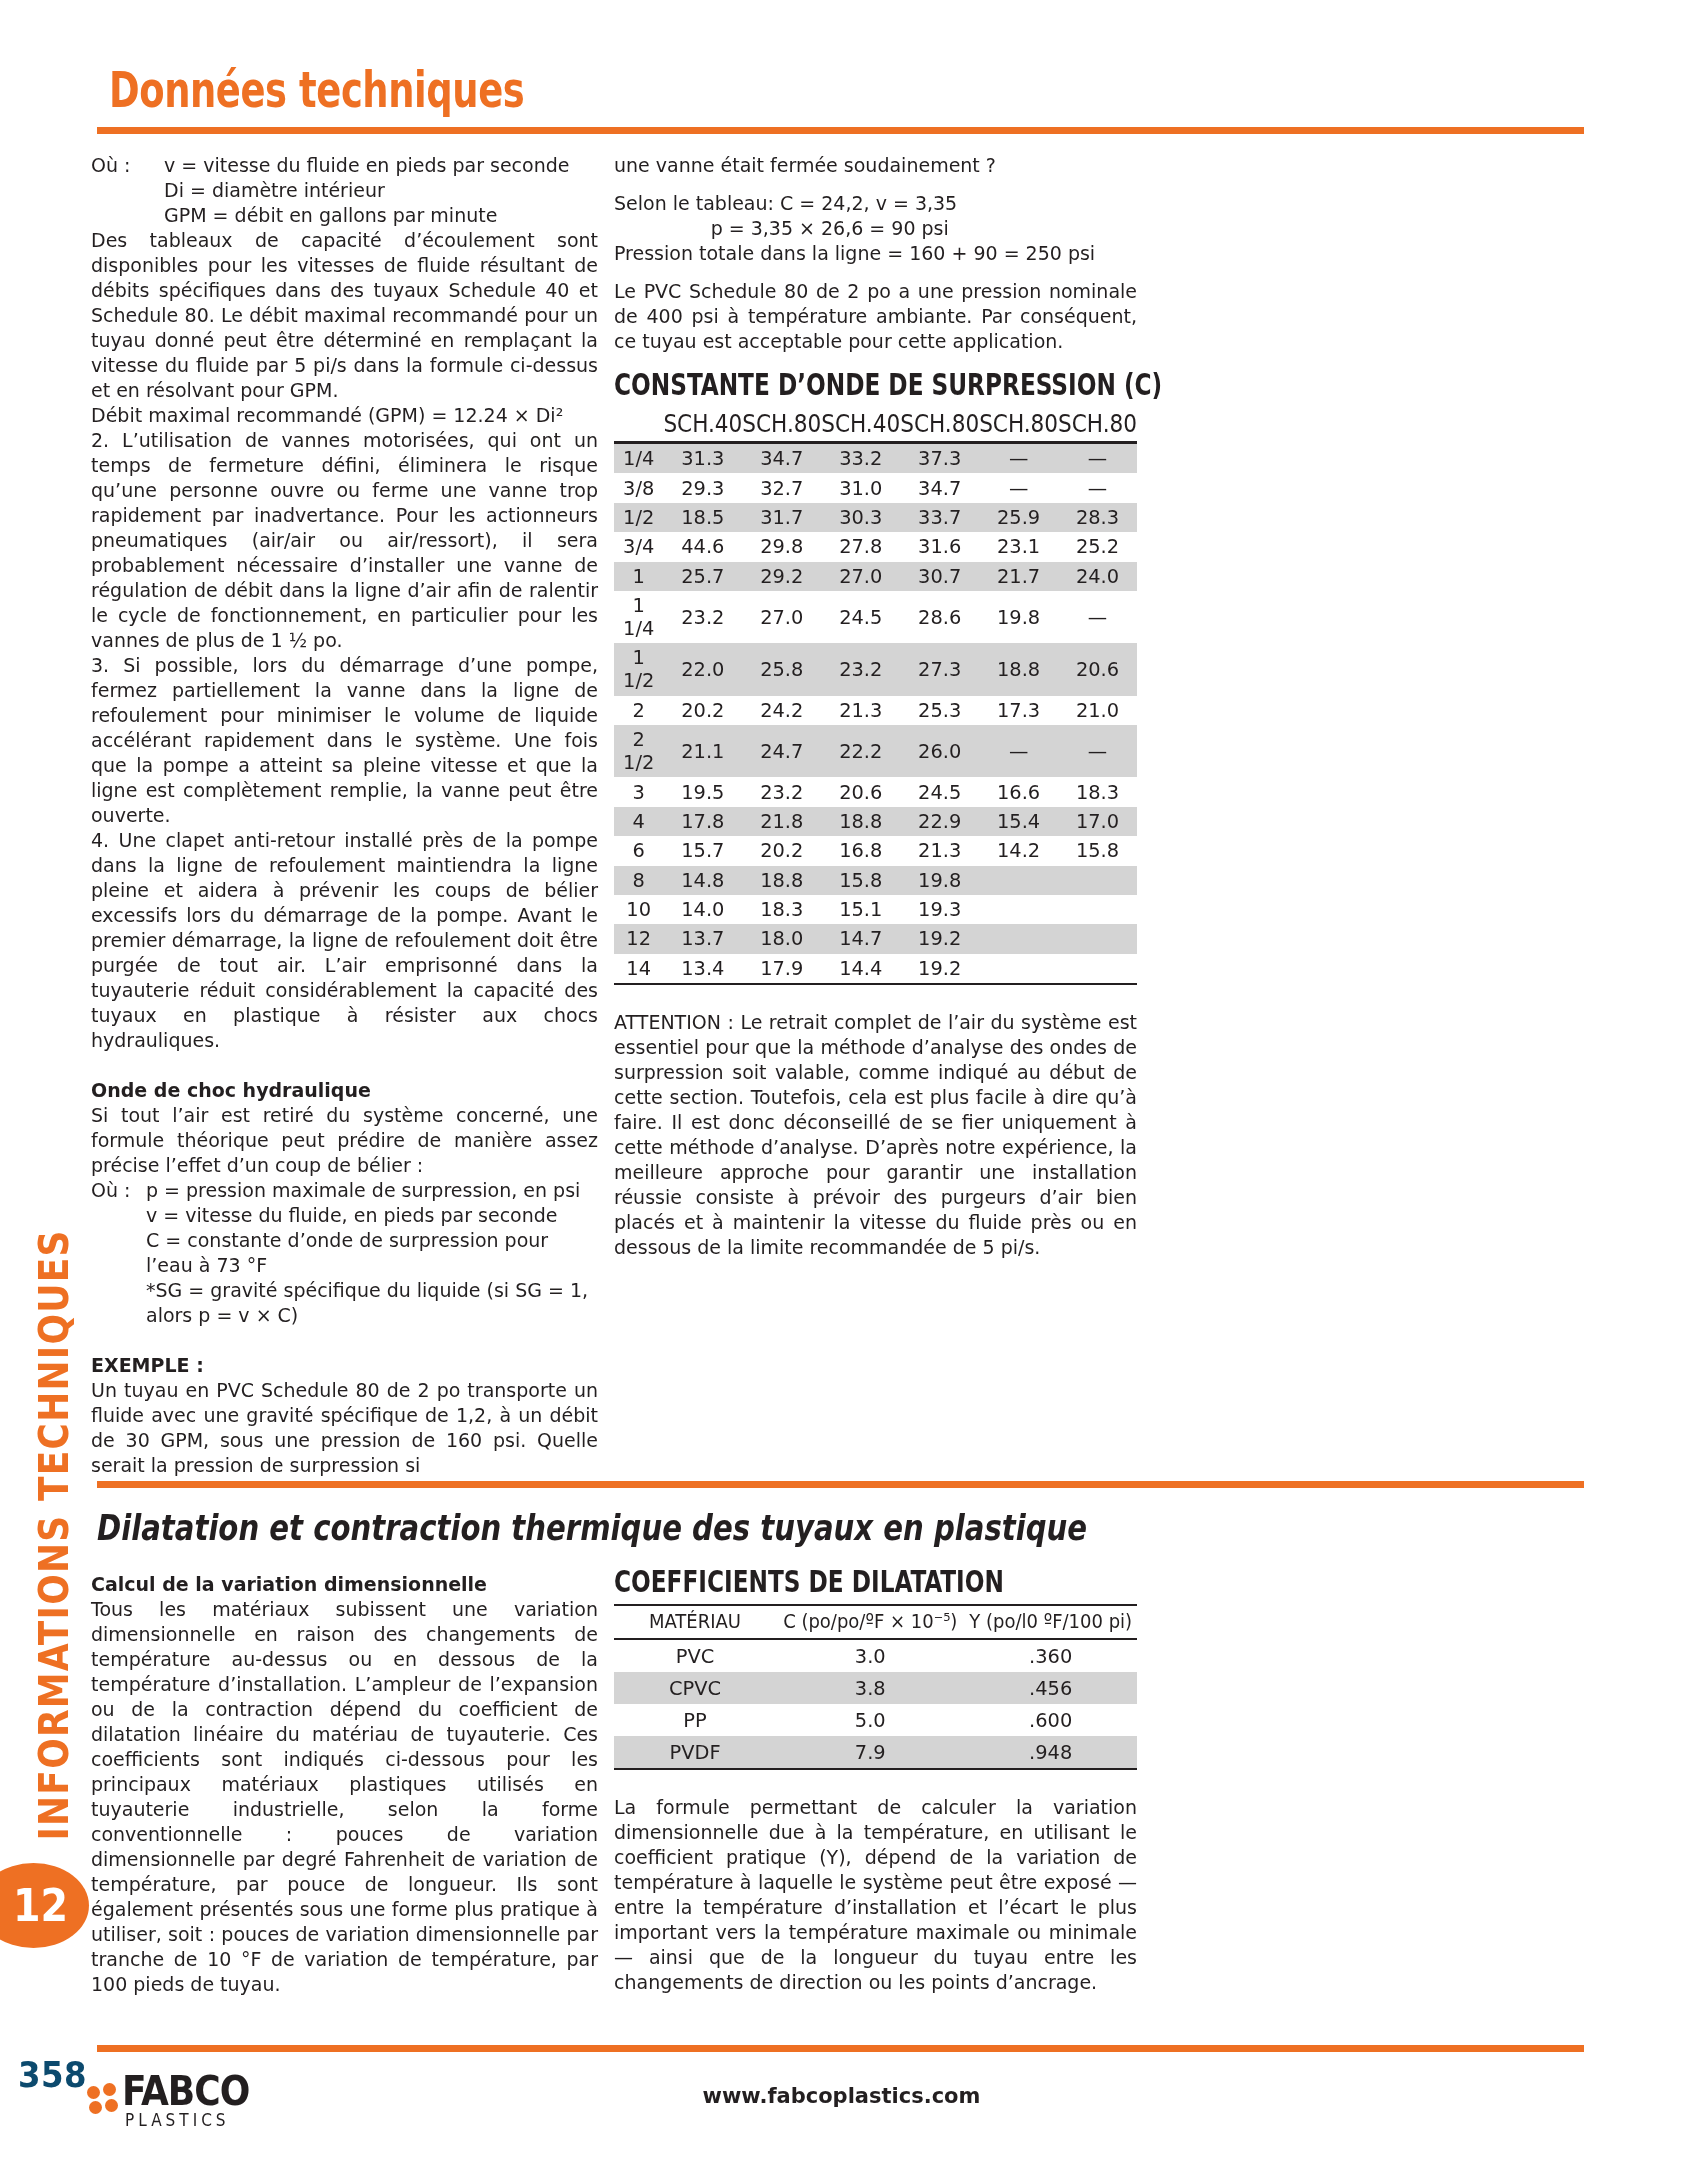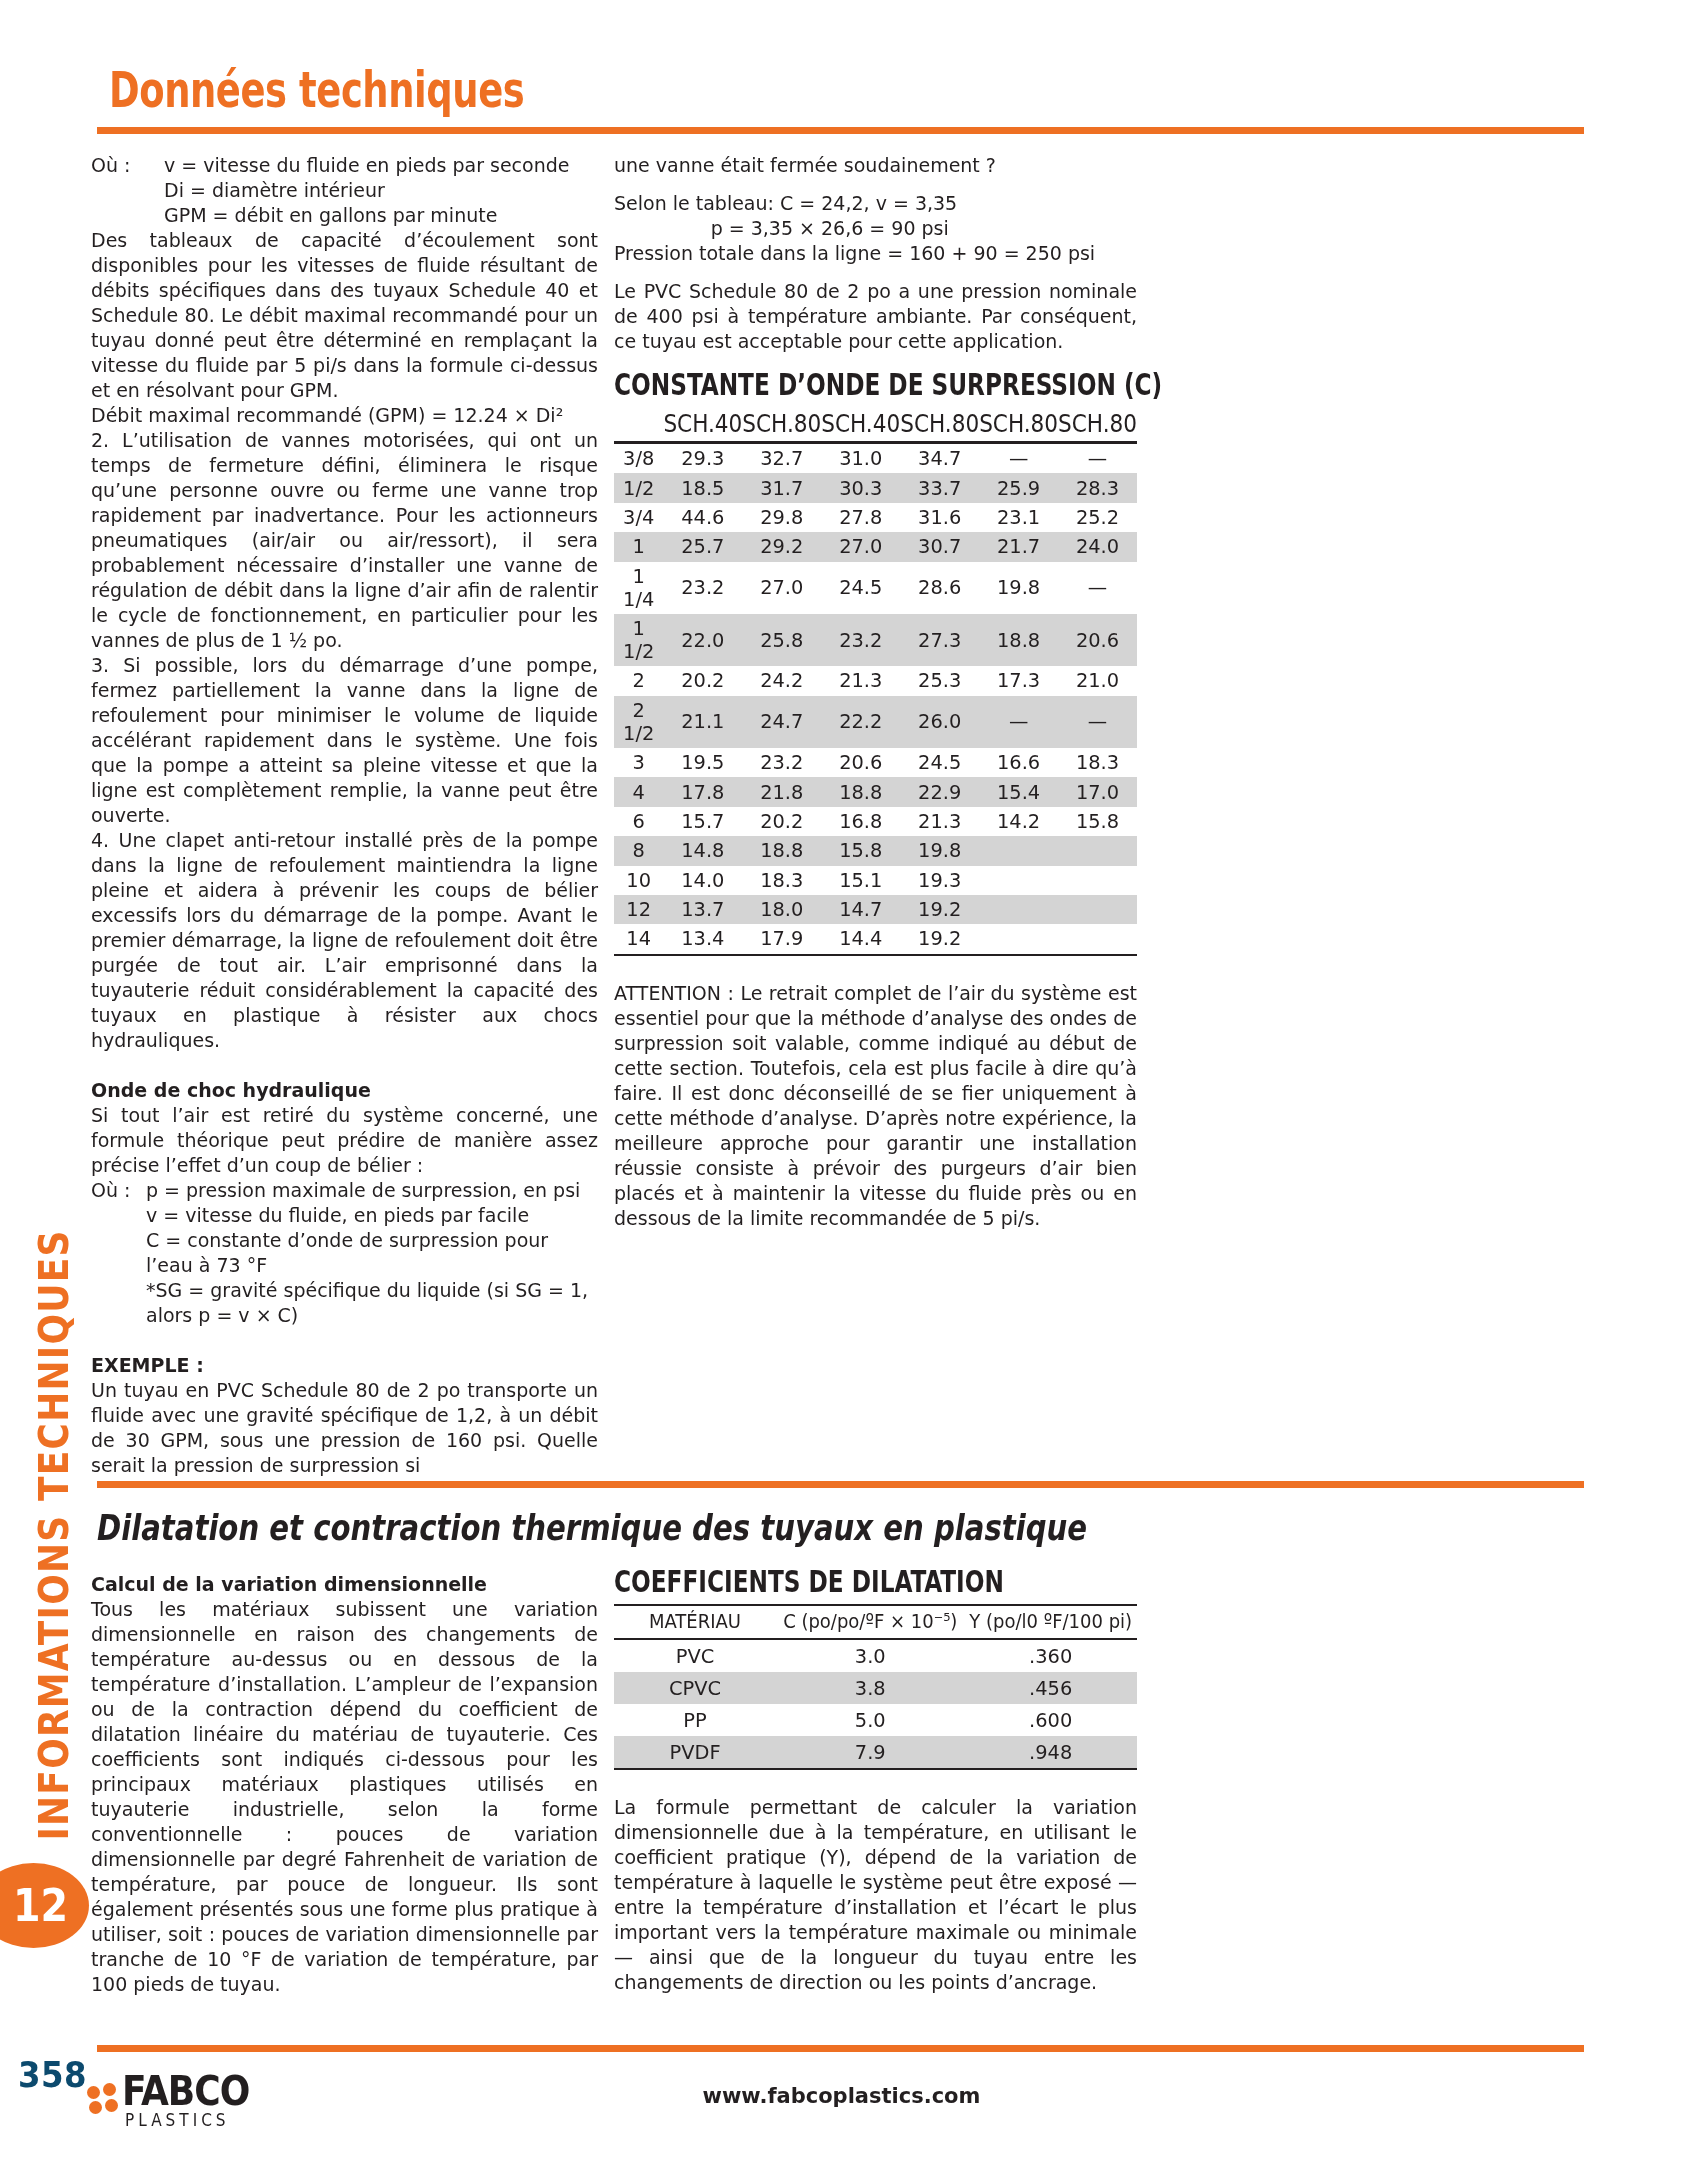--- a/index.html
+++ b/index.html
@@ -204,21 +204,21 @@
     <p>Débit maximal recommandé (GPM) = 12.24 × Di²</p>
     <p class="just">2.    L’utilisation de vannes motorisées, qui ont un temps de fermeture défini, éliminera le risque qu’une personne ouvre ou ferme une vanne trop rapidement par inadvertance. Pour les actionneurs pneumatiques (air/air ou air/ressort), il sera probablement nécessaire d’installer une vanne de régulation de débit dans la ligne d’air afin de ralentir le cycle de fonctionnement, en particulier pour les vannes de plus de 1 ½ po.</p>
     <p class="just">3.  Si possible, lors du démarrage d’une pompe, fermez partiellement la vanne dans la ligne de refoulement pour minimiser le volume de liquide accélérant rapidement dans le système. Une fois que la pompe a atteint sa pleine vitesse et que la ligne est complètement remplie, la vanne peut être ouverte.</p>
     <p class="just">4.    Une clapet anti-retour installé près de la pompe dans la ligne de refoulement maintiendra la ligne pleine et aidera à prévenir les coups de bélier excessifs lors du démarrage de la pompe. Avant le premier démarrage, la ligne de refoulement doit être purgée de tout air. L’air emprisonné dans la tuyauterie réduit considérablement la capacité des tuyaux en plastique à résister aux chocs hydrauliques.</p>
     <div class="sp"></div>
     <p class="bold">Onde de choc hydraulique</p>
     <p class="just">Si tout l’air est retiré du système concerné, une formule théorique peut prédire de manière assez précise l’effet d’un coup de bélier :</p>
     <div class="ln" style="display:inline-block;">Où :</div>
     <div style="margin-top:-25px; padding-left:55px;">
       <div class="ln">p = pression maximale de surpression, en psi</div>
-      <div class="ln">v = vitesse du fluide, en pieds par facile</div>
+      <div class="ln">v = vitesse du fluide, en pieds par seconde</div>
       <div class="ln">C = constante d’onde de surpression pour l’eau à 73 °F</div>
       <div class="ln">*SG = gravité spécifique du liquide (si SG = 1,</div>
       <div class="ln">alors p = v × C)</div>
     </div>
     <div class="sp"></div>
     <p class="bold">EXEMPLE :</p>
     <p class="just">Un tuyau en PVC Schedule 80 de 2 po transporte un fluide avec une gravité spécifique de 1,2, à un débit de 30 GPM, sous une pression de 160 psi. Quelle serait la pression de surpression si</p>
   </div>
 
   <div class="colR">
@@ -238,20 +238,29 @@
           <td></td>
           <td>SCH.40</td>
           <td>SCH.80</td>
           <td>SCH.40</td>
           <td>SCH.80</td>
           <td>SCH.80</td>
           <td>SCH.80</td>
         </tr>
       </thead>
       <tbody>
+          <tr class="shade">
+            <td>1/4</td>
+            <td>31.3</td>
+            <td>34.7</td>
+            <td>33.2</td>
+            <td>37.3</td>
+            <td>—</td>
+            <td>—</td>
+          </tr>
           <tr>
             <td>3/8</td>
             <td>29.3</td>
             <td>32.7</td>
             <td>31.0</td>
             <td>34.7</td>
             <td>—</td>
             <td>—</td>
           </tr>
           <tr class="shade">

